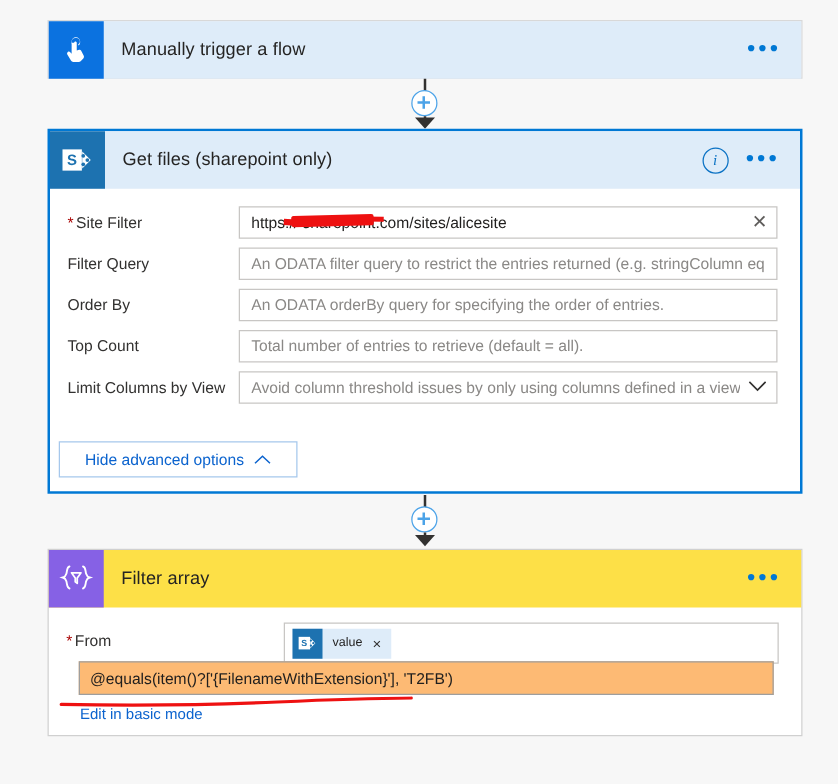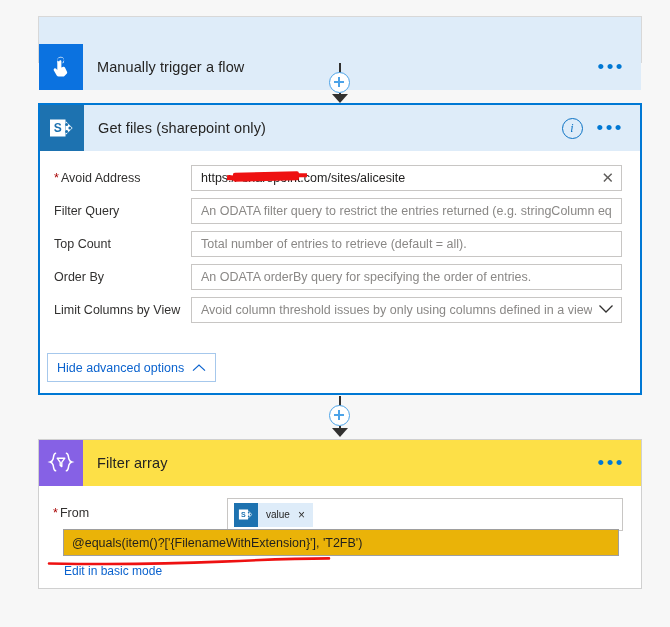--- a/index.html
+++ b/index.html
@@ -76,21 +76,21 @@
 
   
   #trigger-card {
     left: 38px;
     top: 16px;
     width: 604px;
     height: 47px;
     border: 1px solid #d8d8d8;
     background: #deecf9;
   }
-  #trigger-card .card-header { background: #deecf9; margin-top: 27px; }
+  #trigger-card .card-header { background: #deecf9; }
   #trigger-card .card-icon { background: #0b72e0; }
 
   
   #sharepoint-card {
     left: 38px;
     top: 103px;
     width: 604px;
     height: 292px;
     border: 2px solid #0078d4;
   }
@@ -190,21 +190,21 @@
     background: #ee1111;
     transform: rotate(2deg);
   }
 
   
   .adv-btn {
     position: absolute;
     left: 47px;
     top: 361px;
     height: 27px;
-    padding: 0 9px;
+    padding: 0 20px;
     border: 1px solid #a6c8ec;
     background: #ffffff;
     color: #0b63ce;
     font-size: 12.5px;
     display: inline-flex;
     align-items: center;
     gap: 8px;
     cursor: pointer;
   }
 
@@ -274,21 +274,21 @@
   .token-label { font-size: 10px; color: #201f1e; }
   .token-x { font-size: 12px; color: #323130; cursor: pointer; }
 
   .expr-box {
     position: absolute;
     left: 24px;
     top: 89px;
     width: 556px;
     height: 27px;
     border: 1px solid #9e9e9e;
-    background: #eab308;
+    background: #fdba74;
     box-sizing: border-box;
     display: flex;
     align-items: center;
     padding-left: 8px;
     font-size: 12.5px;
     color: #201f1e;
     white-space: nowrap;
     overflow: hidden;
   }
   .basic-link {
@@ -348,47 +348,47 @@
     <div class="card-title">Get files (sharepoint only)</div>
     <div class="hdr-actions">
       <div class="info-icon">i</div>
       <div class="ellipsis">•••</div>
     </div>
   </div>
 
   <div class="card-body">
 
     <div class="form-row">
-      <div class="form-label"><span class="req-star">*</span><span>Avoid Address</span></div>
+      <div class="form-label"><span class="req-star">*</span><span>Site Filter</span></div>
       <div class="field">
         <span class="field-text">https://              sharepoint.com/sites/alicesite</span>
         <span class="redact"></span>
         <span class="clear-x">✕</span>
       </div>
     </div>
 
 
     <div class="form-row">
       <div class="form-label">Filter Query</div>
       <div class="field">
         <span class="field-text placeholder">An ODATA filter query to restrict the entries returned (e.g. stringColumn eq 'st</span>
       </div>
     </div>
 
     <div class="form-row">
+      <div class="form-label">Order By</div>
+      <div class="field">
+        <span class="field-text placeholder">An ODATA orderBy query for specifying the order of entries.</span>
+      </div>
+    </div>
+
+    <div class="form-row">
       <div class="form-label">Top Count</div>
       <div class="field">
         <span class="field-text placeholder">Total number of entries to retrieve (default = all).</span>
-      </div>
-    </div>
-
-    <div class="form-row">
-      <div class="form-label">Order By</div>
-      <div class="field">
-        <span class="field-text placeholder">An ODATA orderBy query for specifying the order of entries.</span>
       </div>
     </div>
 
     <div class="form-row">
       <div class="form-label">Limit Columns by View</div>
       <div class="field">
         <span class="field-text placeholder">Avoid column threshold issues by only using columns defined in a view</span>
         <span class="chevron">
           <svg width="16" height="10" viewBox="0 0 16 10" aria-hidden="true">
               <path d="M1.5 1.5 L8 8 L14.5 1.5" stroke="#323130" stroke-width="1.3" fill="none"></path>

